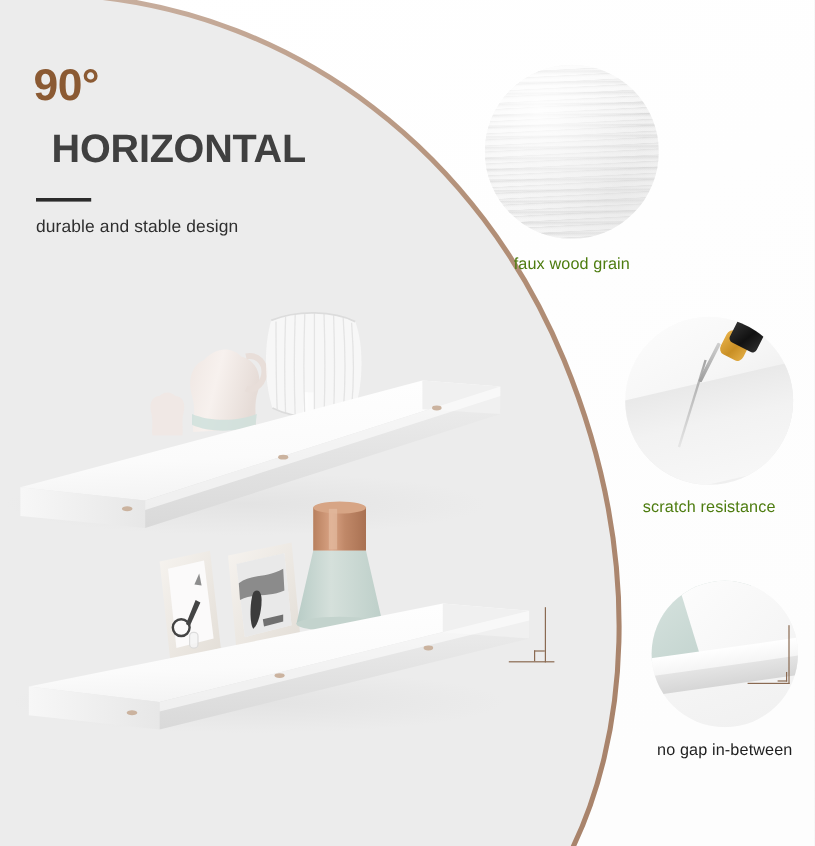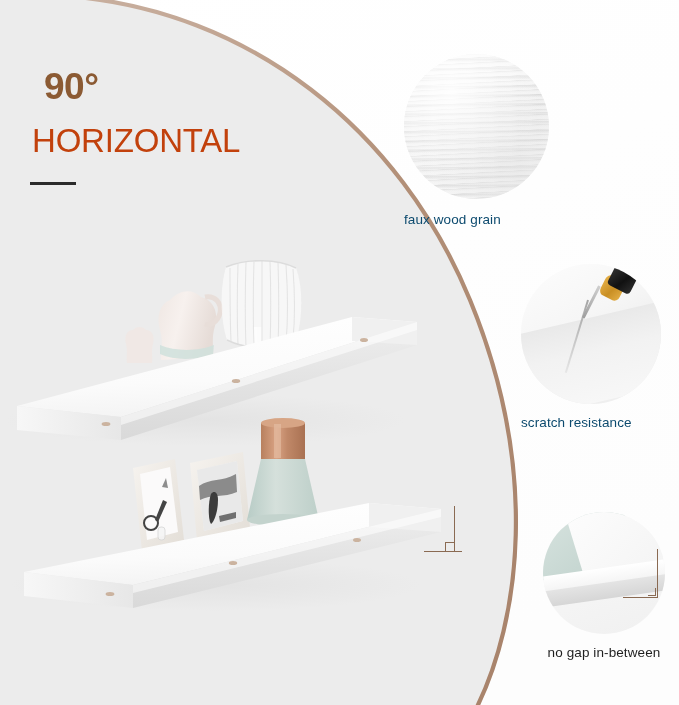--- a/index.html
+++ b/index.html
@@ -13,54 +13,54 @@
   #stage{position:absolute;inset:0;width:679px;height:705px;overflow:hidden;}
 
   
   .bg-outer{position:absolute;inset:0;background:#ececec;}
   .bg-arc-svg{position:absolute;inset:0;width:679px;height:705px;}
 
   
   .headline{position:absolute;left:28px;top:52px;width:330px;}
   .h-deg{
     font-size:37px;font-weight:700;color:#8b5a33;
-    line-height:1.03;letter-spacing:-0.5px;margin:16px;
+    line-height:1.03;letter-spacing:-0.5px;margin:0;
   }
   .h-line{
-    font-size:33px;font-weight:400;color:#c2410c;
-    line-height:1.16;letter-spacing:-0.2px;margin:4px;
+    font-size:33px;font-weight:700;color:#404040;
+    line-height:1.16;letter-spacing:-0.2px;margin:15px;
   }
   .divider{
     width:46px;height:2.4px;background:#2b2b2b;
     margin:22px 0 0 2px;
   }
   .subtitle{
     margin:13px 0 0 2px;font-size:14.5px;color:#2e2e2e;
     font-weight:400;letter-spacing:0.1px;
   }
 
   
   .feature{position:absolute;}
   .circle{
     border-radius:50%;overflow:hidden;position:relative;
     background:#fbfbfb;
   }
   .feature-cap{
-    text-align:left;font-size:13.5px;color:#0c4a6e;
+    text-align:center;font-size:13.5px;color:#4d7c0f;
     margin-top:11px;letter-spacing:0.1px;white-space:nowrap;
   }
 
   #f-wood{left:404px;top:54px;width:145px;}
   #f-wood .circle{width:145px;height:145px;}
   #f-wood .feature-cap{margin-top:13px;}
 
   #f-scratch{left:521px;top:264px;width:140px;}
   #f-scratch .circle{width:140px;height:140px;}
 
-  #f-gap{left:543px;top:512px;width:122px;}
+  #f-gap{left:543px;top:484px;width:122px;}
   #f-gap .circle{width:122px;height:122px;}
 
   .cap-wide{position:absolute;width:260px;left:50%;transform:translateX(-50%);
     text-align:center;font-size:13.5px;color:#1f1f1f;white-space:nowrap;}
 
   
   .woodgrain{
     position:absolute;inset:0;
     background:
       repeating-linear-gradient(177deg,
@@ -172,20 +172,21 @@
     </defs>
 
     <path d="M 66,-4 C 250,10 400,130 470,300 C 540,470 520,620 476,709 L 700,709 L 700,-4 Z" fill="url(#innerFill)"></path>
     <path d="M 66,-4 C 250,10 400,130 470,300 C 540,470 520,620 476,709" fill="none" stroke="url(#arcStroke)" stroke-width="4.2"></path>
   </svg>
 
   <div class="headline">
     <div class="h-deg">90°</div>
     <div class="h-line">HORIZONTAL</div>
     <div class="divider"></div>
+    <div class="subtitle">durable and stable design</div>
   </div>
 
   <div class="scene">
     <svg class="shelf-svg" width="500" height="705" viewBox="0 0 500 705">
       <defs>
         <linearGradient id="shTop" x1="0" y1="0" x2="0.2" y2="1">
           <stop offset="0%" stop-color="#ffffff"></stop>
           <stop offset="70%" stop-color="#fbfbfb"></stop>
           <stop offset="100%" stop-color="#f4f4f4"></stop>
         </linearGradient>

